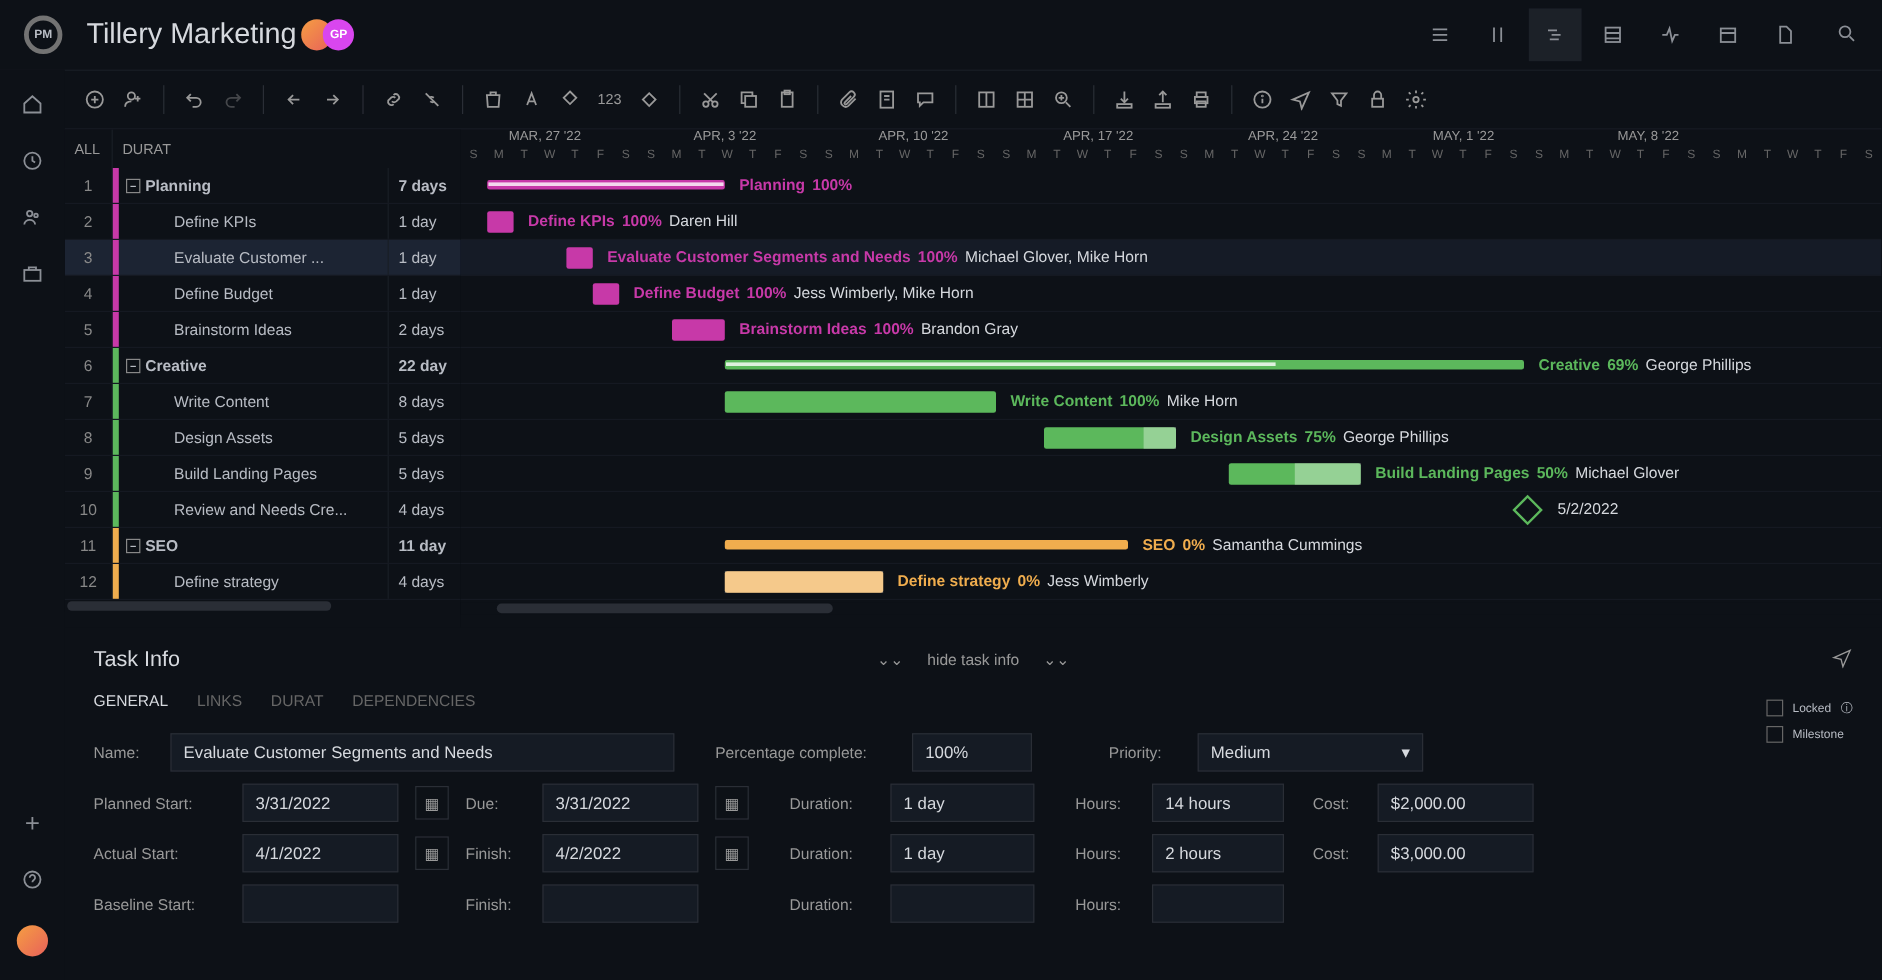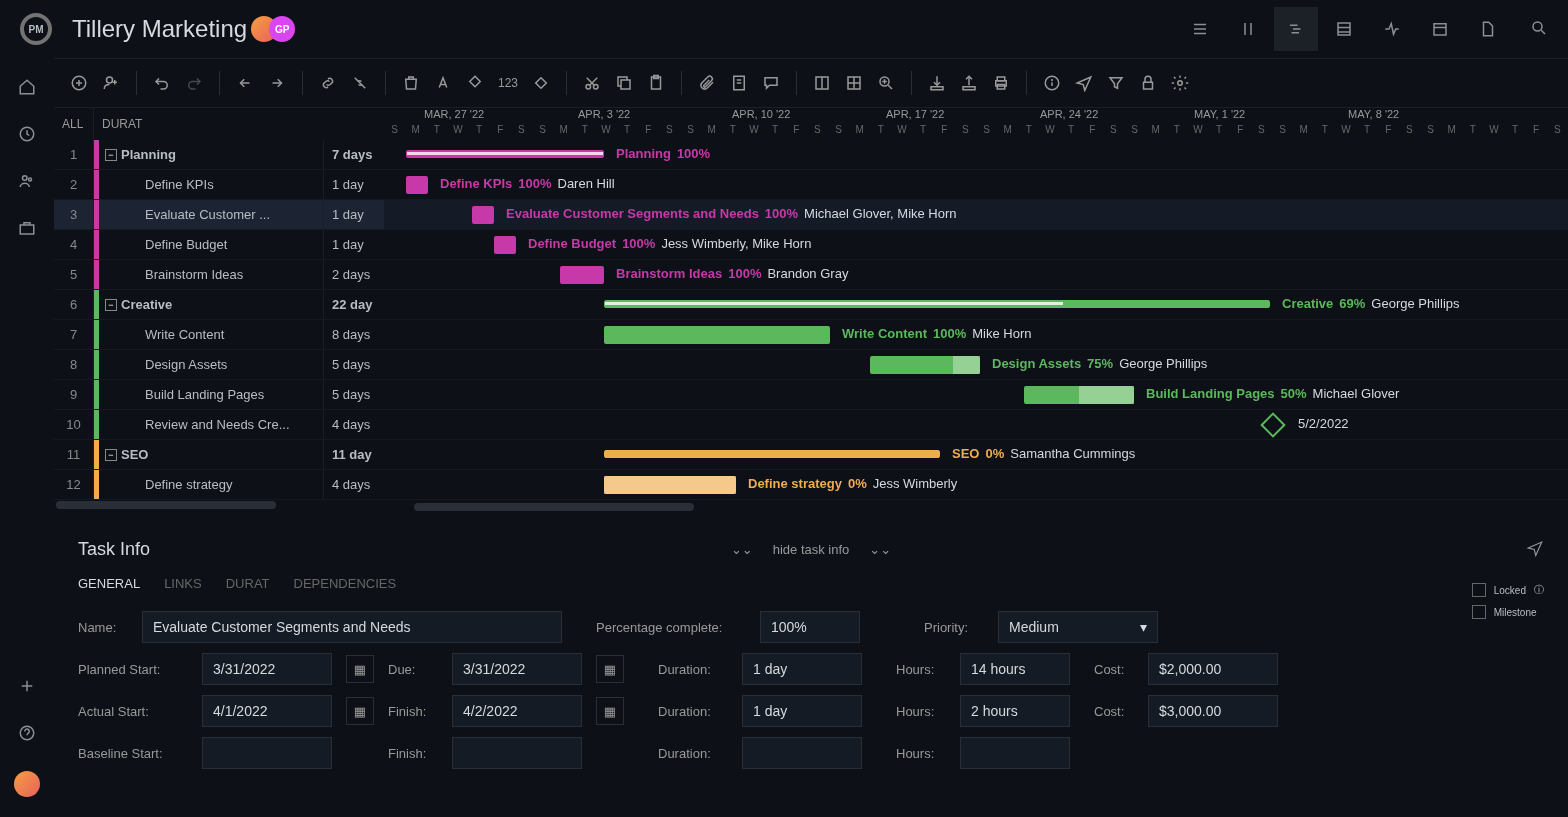--- a/index.html
+++ b/index.html
@@ -689,21 +689,21 @@
     <div class="ti-tab">DURAT</div>
     <div class="ti-tab">DEPENDENCIES</div>
   </div>
 
   <div class="grid-row">
     <span class="ti-label" style="width:50px">Name:</span>
     <input class="ti-input wide" value="Evaluate Customer Segments and Needs" style="">
     <span class="ti-label" style="width:150px;margin-left:20px">Percentage complete:</span>
     <input class="ti-input" style="width: 100px;" value="100%">
     <span class="ti-label" style="width:60px;margin-left:50px">Priority:</span>
-    <div class="ti-input" style="width:160px;display:flex;align-items:center;justify-content:space-between">
+    <div class="ti-input" style="width:188px;display:flex;align-items:center;justify-content:space-between">
         <span>Medium</span>
         <span>▾</span>
       </div>
   </div>
 
   <div class="grid-row">
     <span class="ti-label">Planned Start:</span>
     <input class="ti-input" style="width: 130px;" value="3/31/2022">
     <span class="cal-icon">▦</span>
     <span class="ti-label mid-label">Due:</span>

